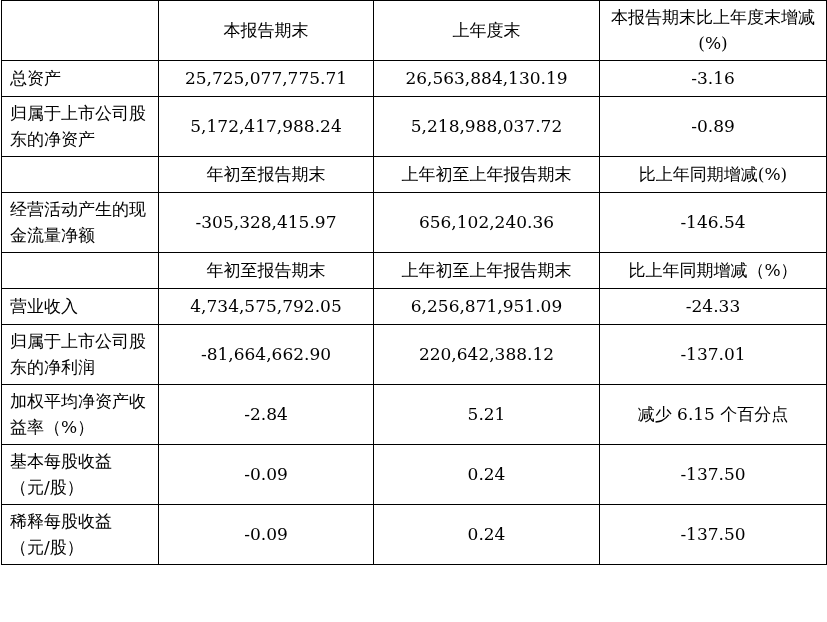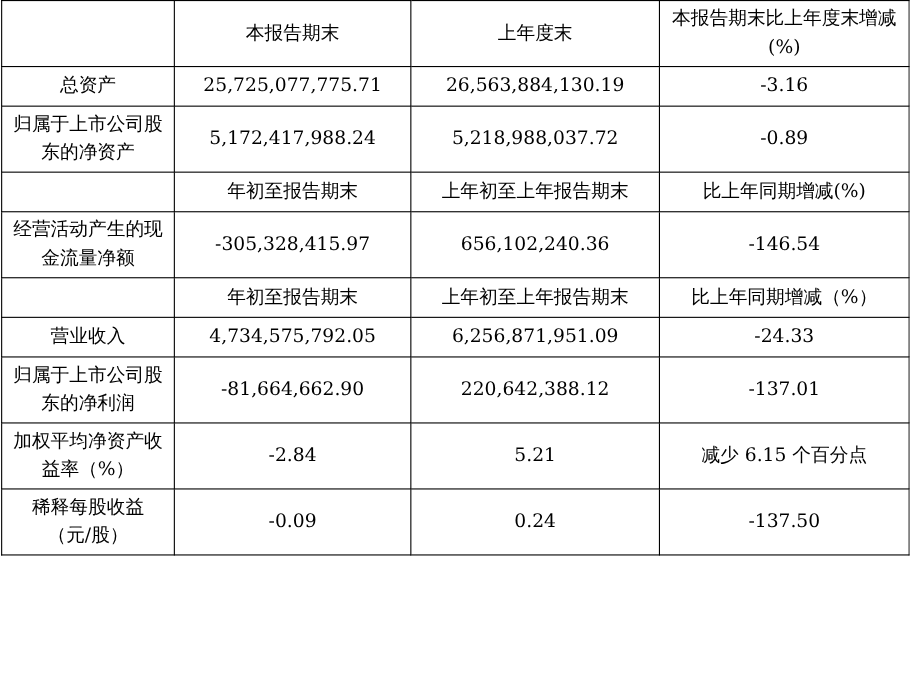--- a/index.html
+++ b/index.html
@@ -34,21 +34,21 @@
     padding: 4px 8px;
     box-sizing: border-box;
   }
   
   col.c0 { width: 157px; }
   col.c1 { width: 215px; }
   col.c2 { width: 226px; }
   col.c3 { width: 227px; }
 
   .lbl {
-    text-align: center;
+    text-align: left;
     font-size: 15px;
   }
   .num {
     text-align: center;
     padding-right: 10px;
   }
   .ctr {
     text-align: center;
     margin-top: 39px;
   }
@@ -141,20 +141,26 @@
       </tr>
 
 
       <tr class="row-h">
         <td class="lbl">加权平均净资产收益率（%）</td>
         <td class="num">-2.84</td>
         <td class="num">5.21</td>
         <td class="ctr">减少 6.15 个百分点</td>
       </tr>
 
+      <tr class="row-h">
+        <td class="lbl">基本每股收益（元/股）</td>
+        <td class="num">-0.09</td>
+        <td class="num">0.24</td>
+        <td class="num">-137.50</td>
+      </tr>
 
       <tr class="row-h">
         <td class="lbl">稀释每股收益（元/股）</td>
         <td class="num">-0.09</td>
         <td class="num">0.24</td>
         <td class="num">-137.50</td>
       </tr>
     </tbody>
   </table>
 </div>

